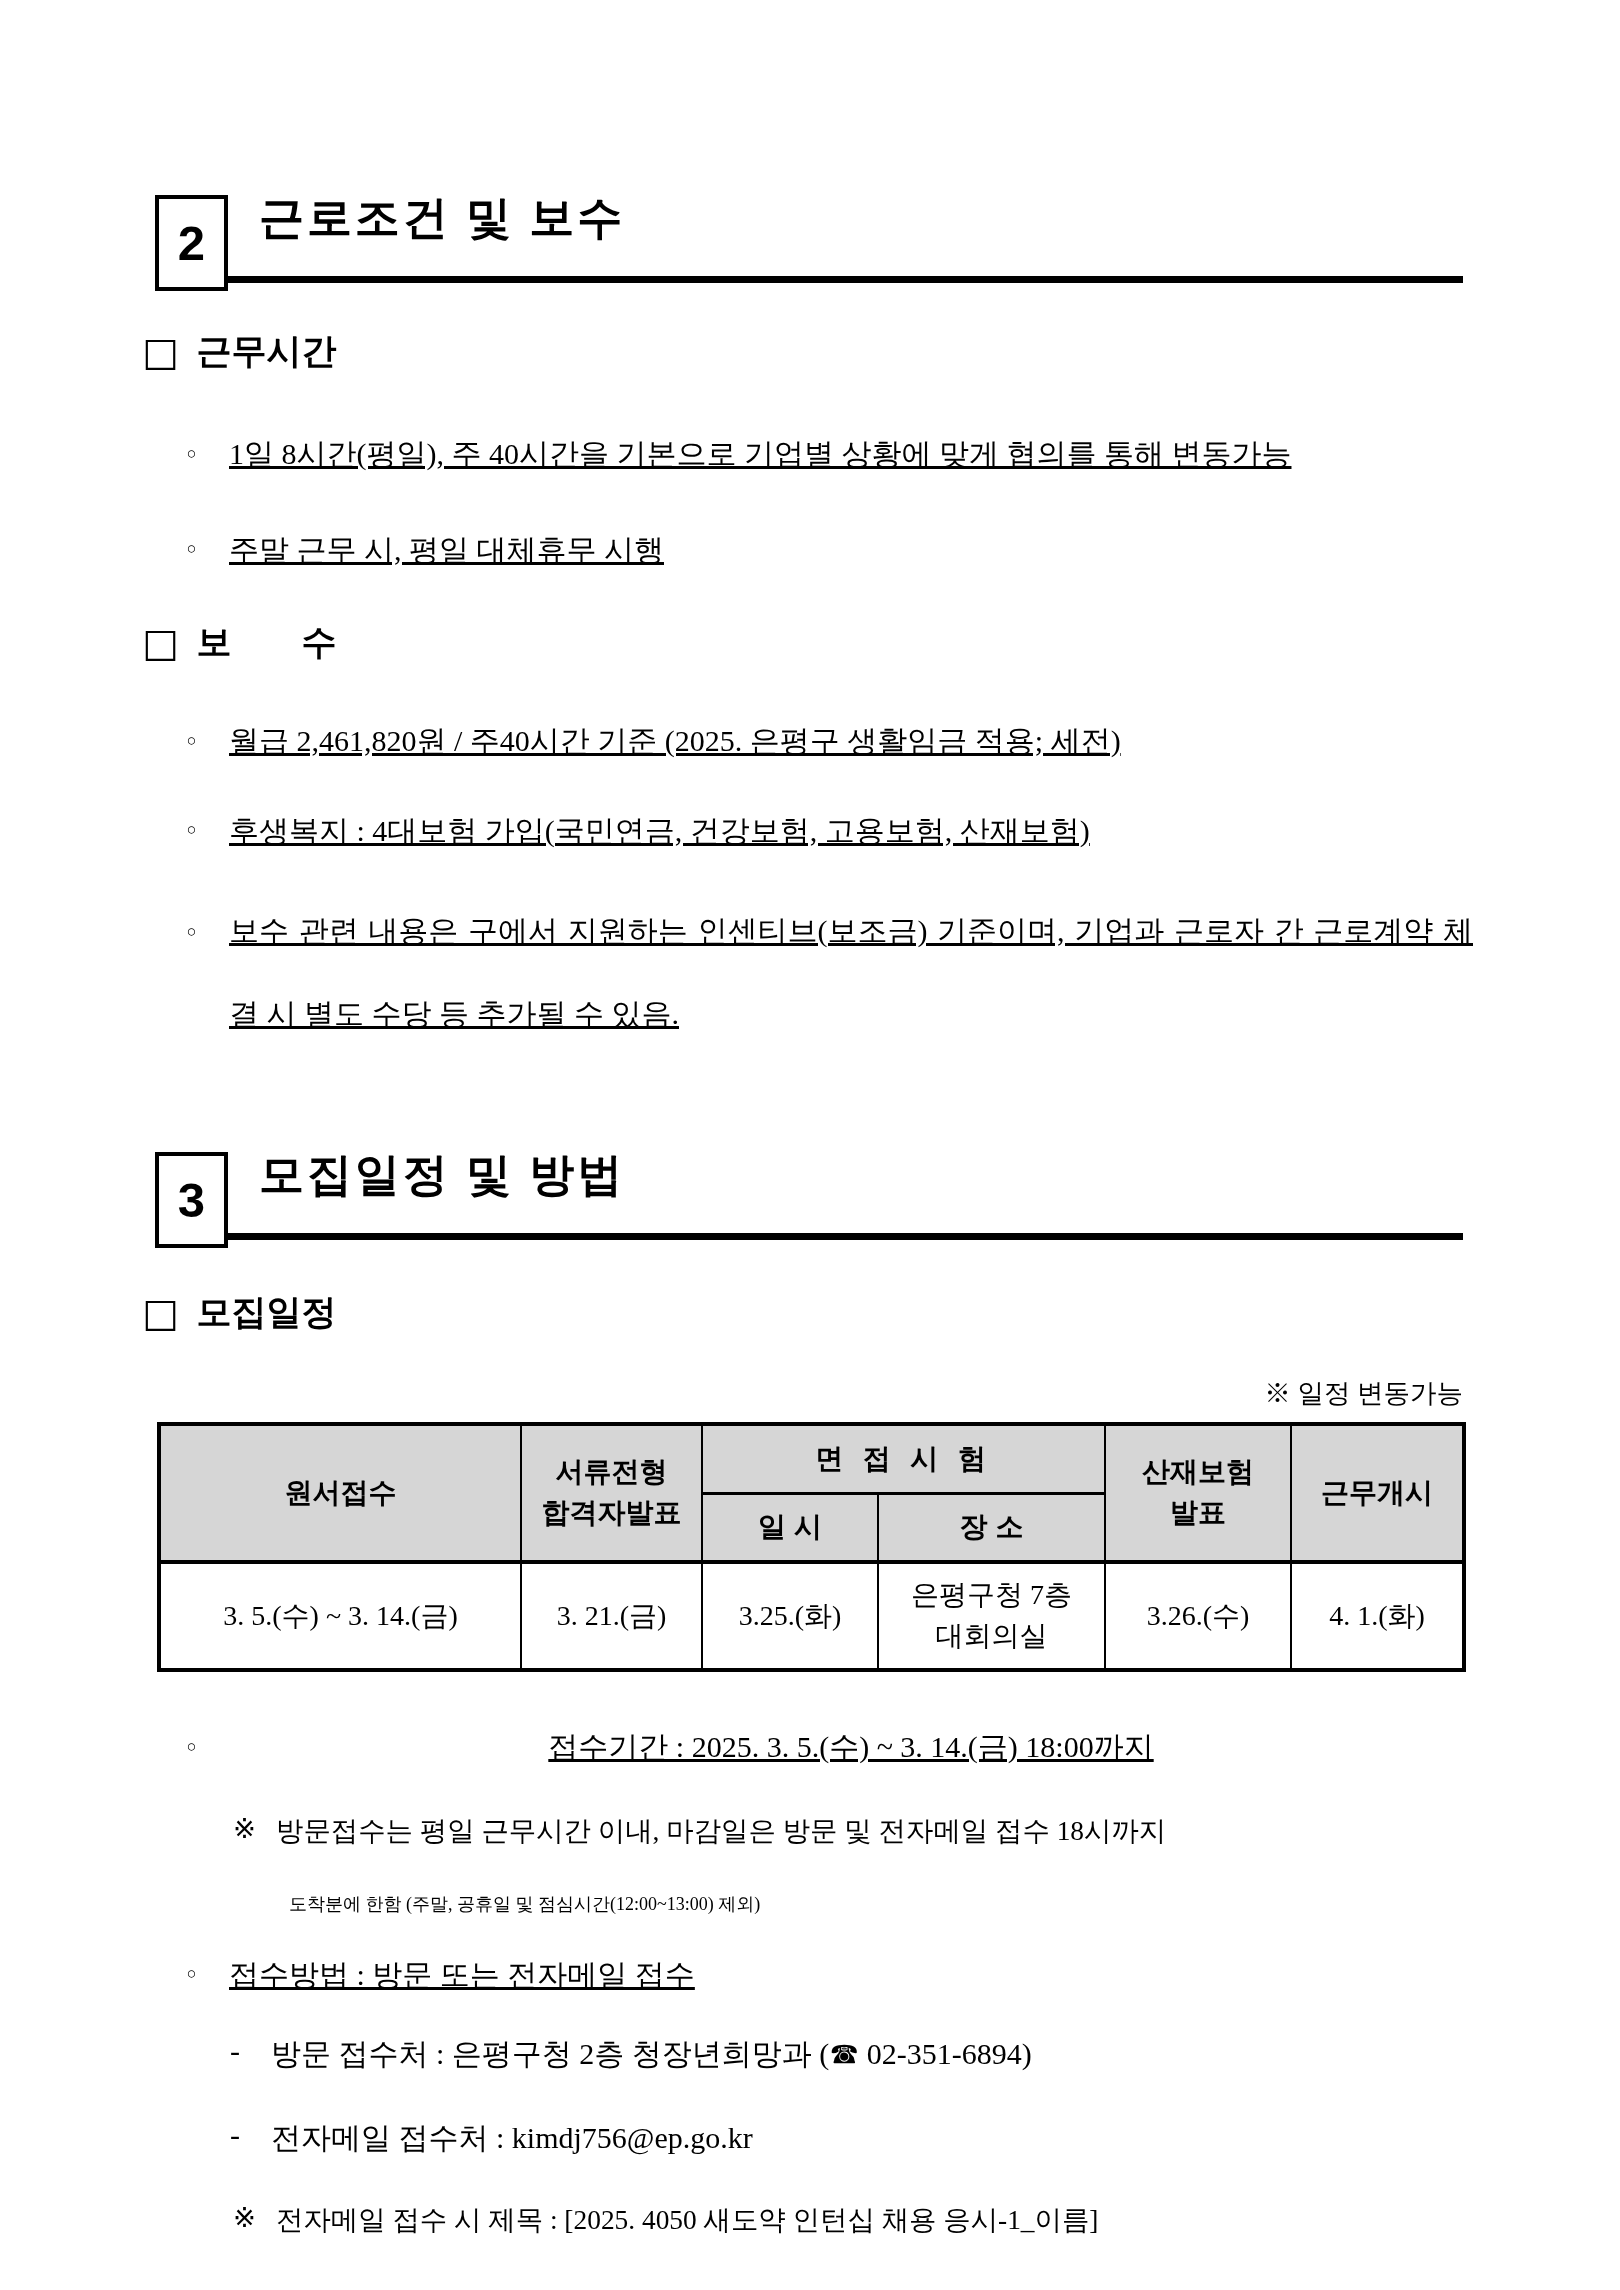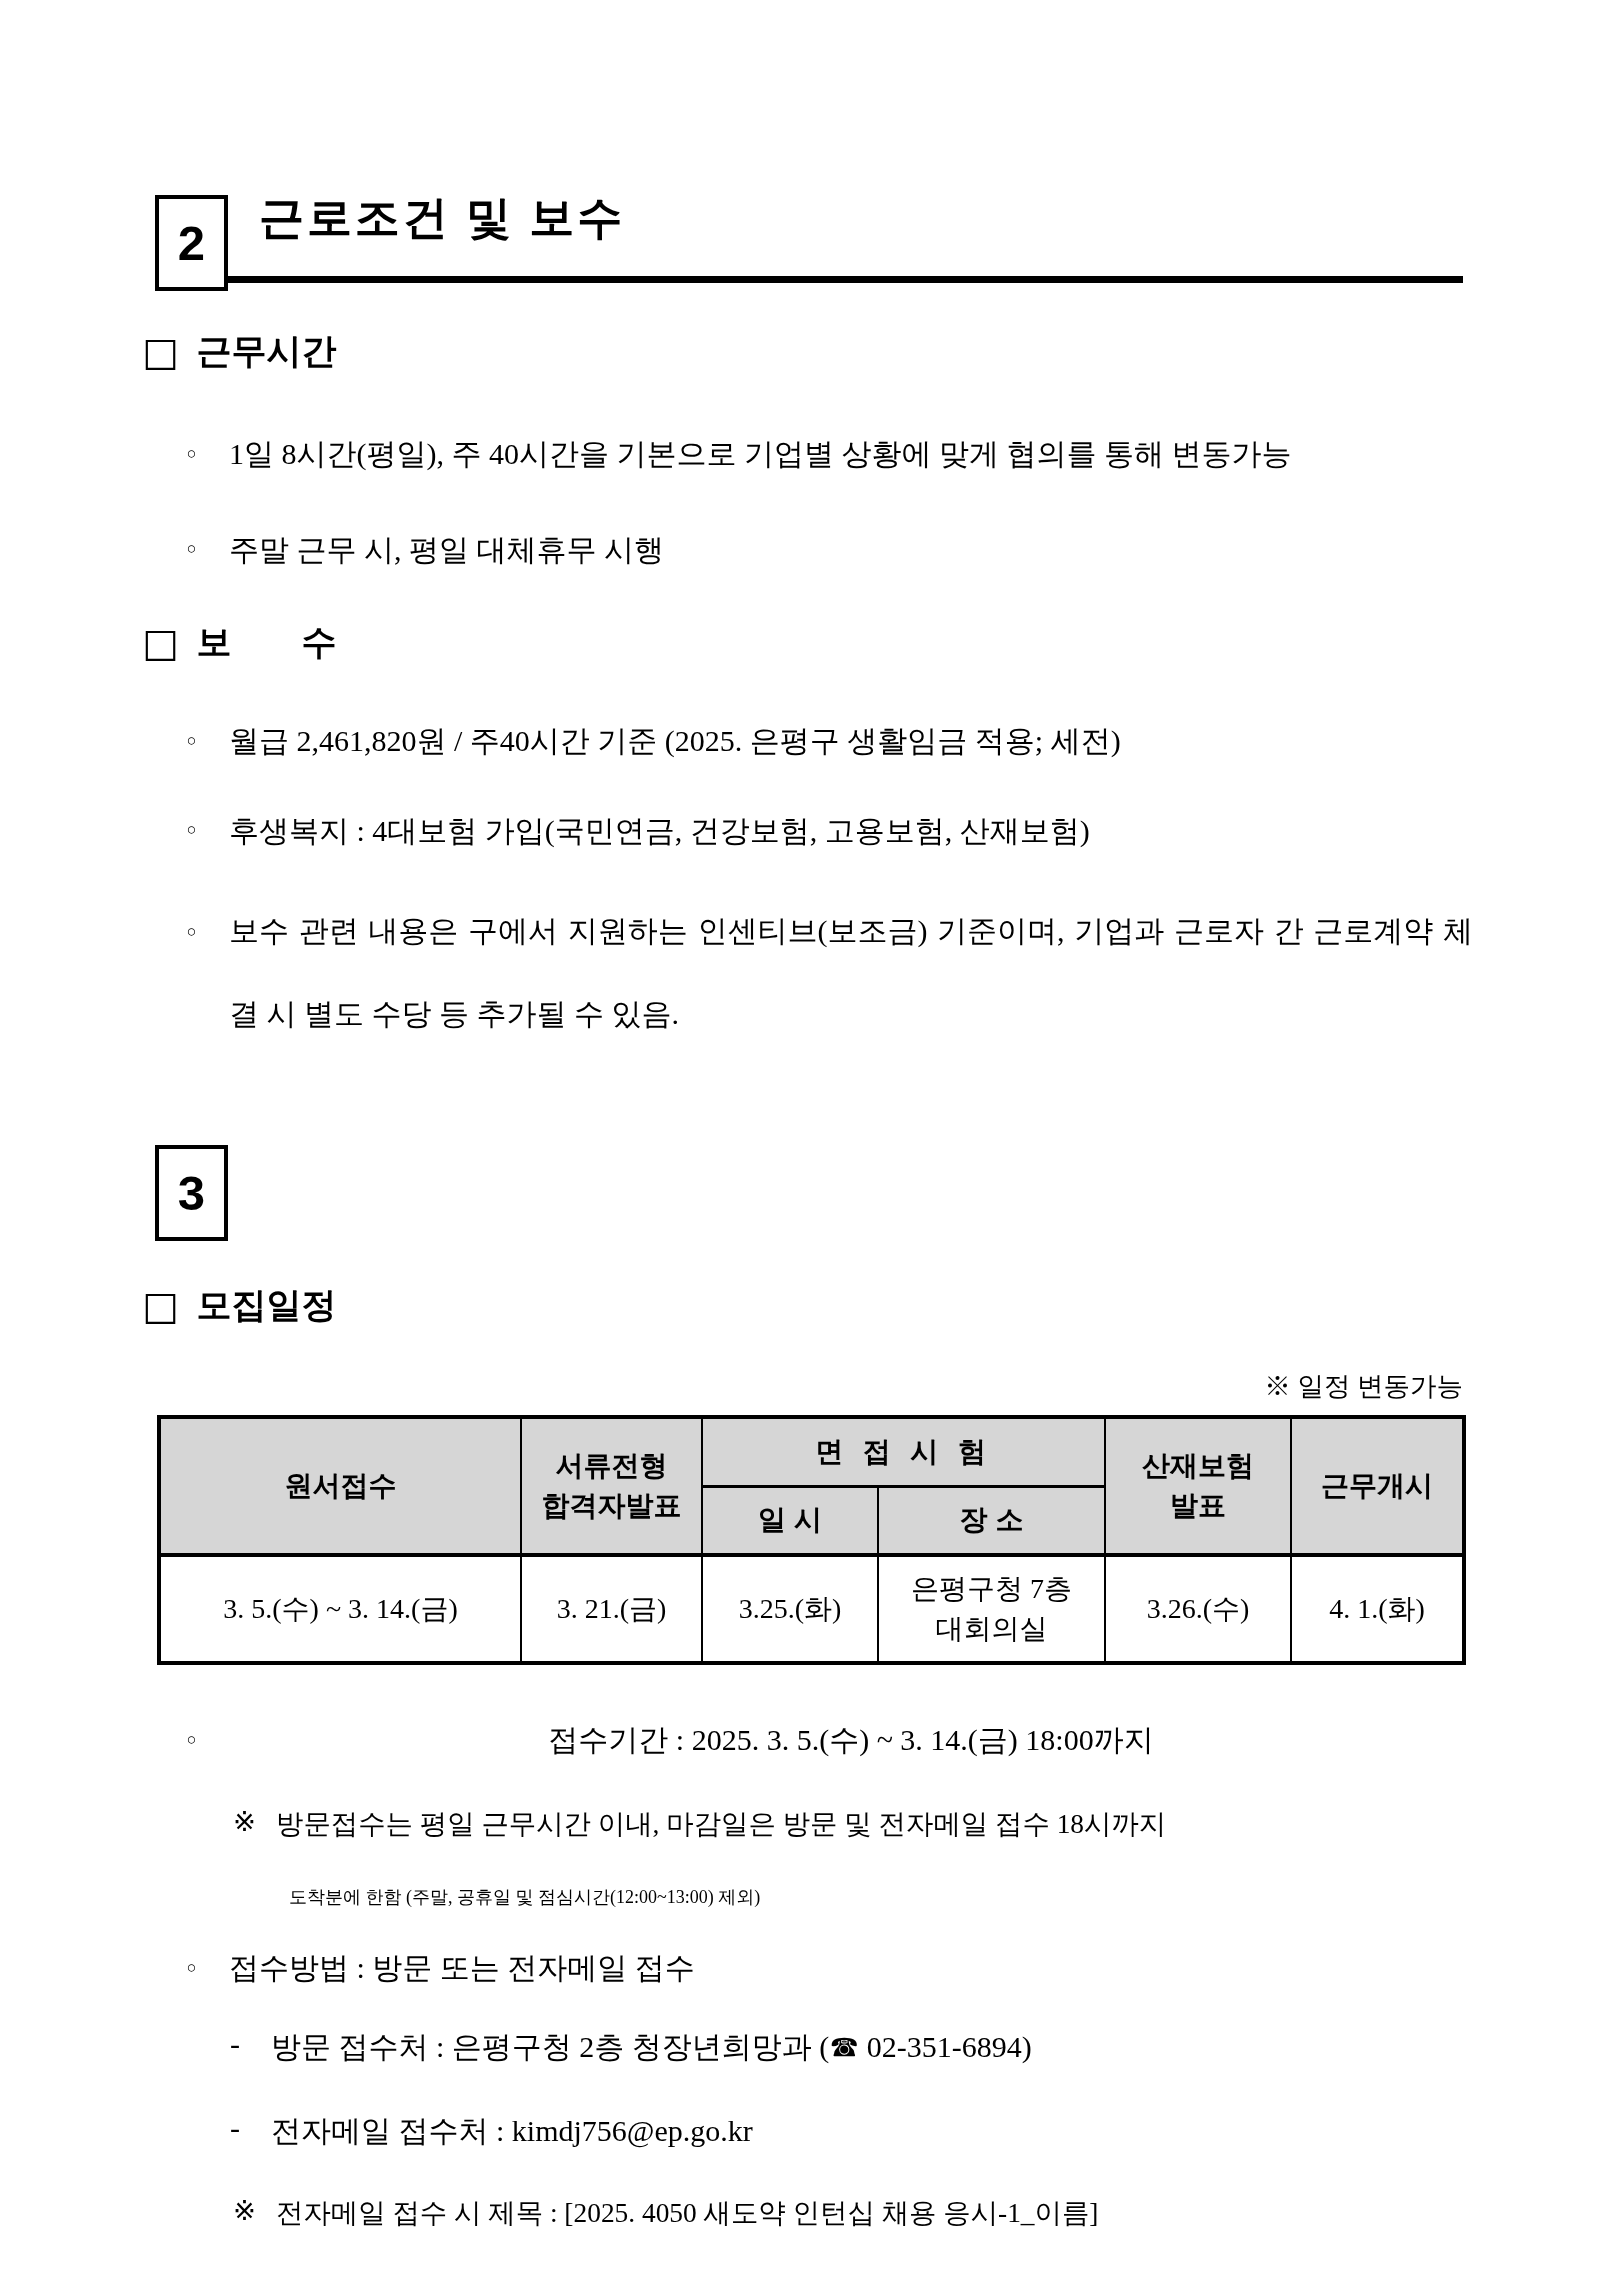--- a/index.html
+++ b/index.html
@@ -74,21 +74,21 @@
     font-size: 30px;
     line-height: 1.35;
   }
   .bullet-row .mark {
     width: 45px;
     flex: 0 0 45px;
     font-size: 24.5px;
     padding-top: 3.9px;
     font-family: "DejaVu Sans", sans-serif;
   }
-  .bullet-row .txt { flex: 1; text-align: justify; }
+  .bullet-row .txt { flex: 1; text-align: justify; text-decoration: underline; }
   .bullet-row.loose .txt { line-height: 2.75; }
   .bullet-row.loose .mark { padding-top: 25.5px; }
 
   
   .dash-row {
     display: flex;
     margin-left: 230px;
     margin-right: 147px;
     font-size: 30px;
   }
@@ -193,20 +193,23 @@
     <span class="txt">후생복지 : 4대보험 가입(국민연금, 건강보험, 고용보험, 산재보험)</span>
   </div>
   <div class="bullet-row loose mb-92">
     <span class="mark">◦</span>
     <span class="txt">보수 관련 내용은 구에서 지원하는 인센티브(보조금) 기준이며, 기업과 근로자 간 근로계약 체결 시 별도 수당 등 추가될 수 있음.</span>
   </div>
 
   <div class="section-header mb-50">
     <div class="section-num-box">
       <span>3</span>
+    </div>
+    <div class="section-title-wrap">
+      <span class="section-title">모집일정 및 방법</span>
     </div>
   </div>
 
   <div class="sub-heading mb-40">
     <span class="sq">□</span>
     <span>모집일정</span>
   </div>
 
   <div class="table-note">
     <span>※</span>

